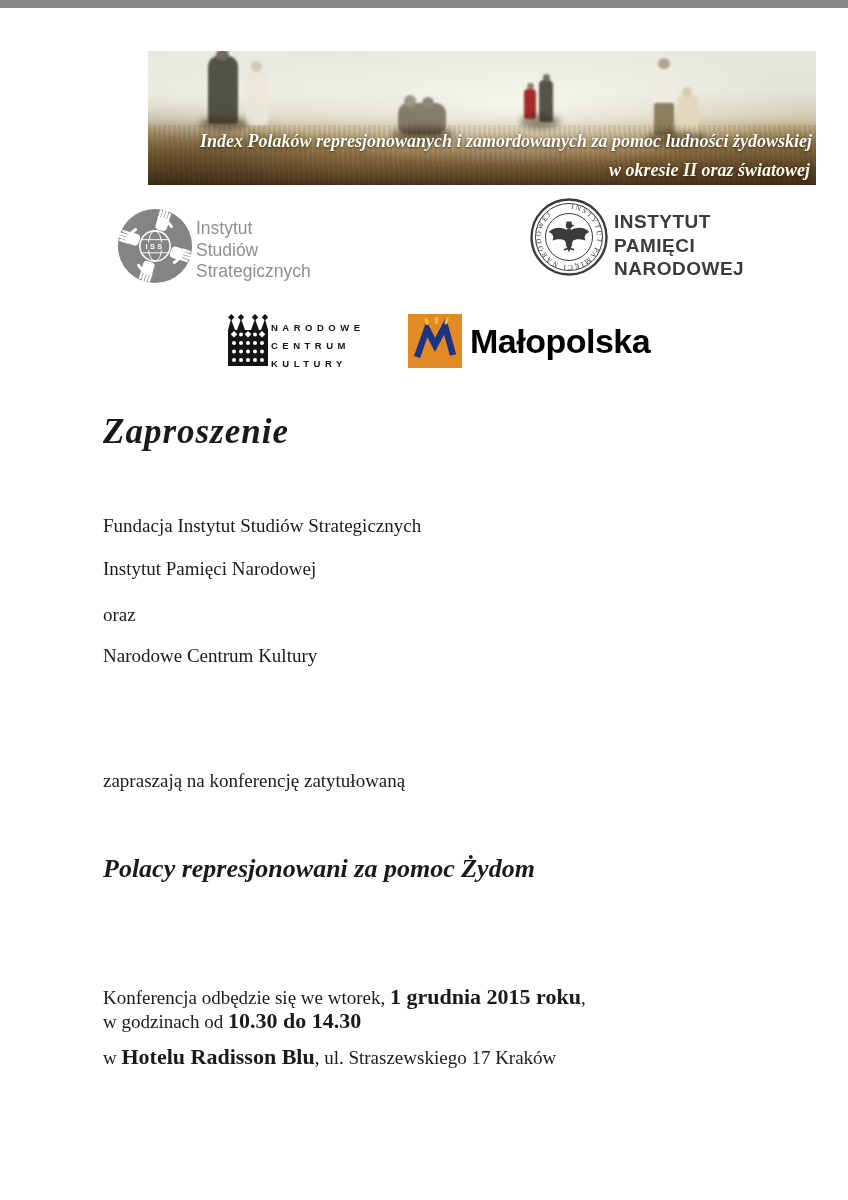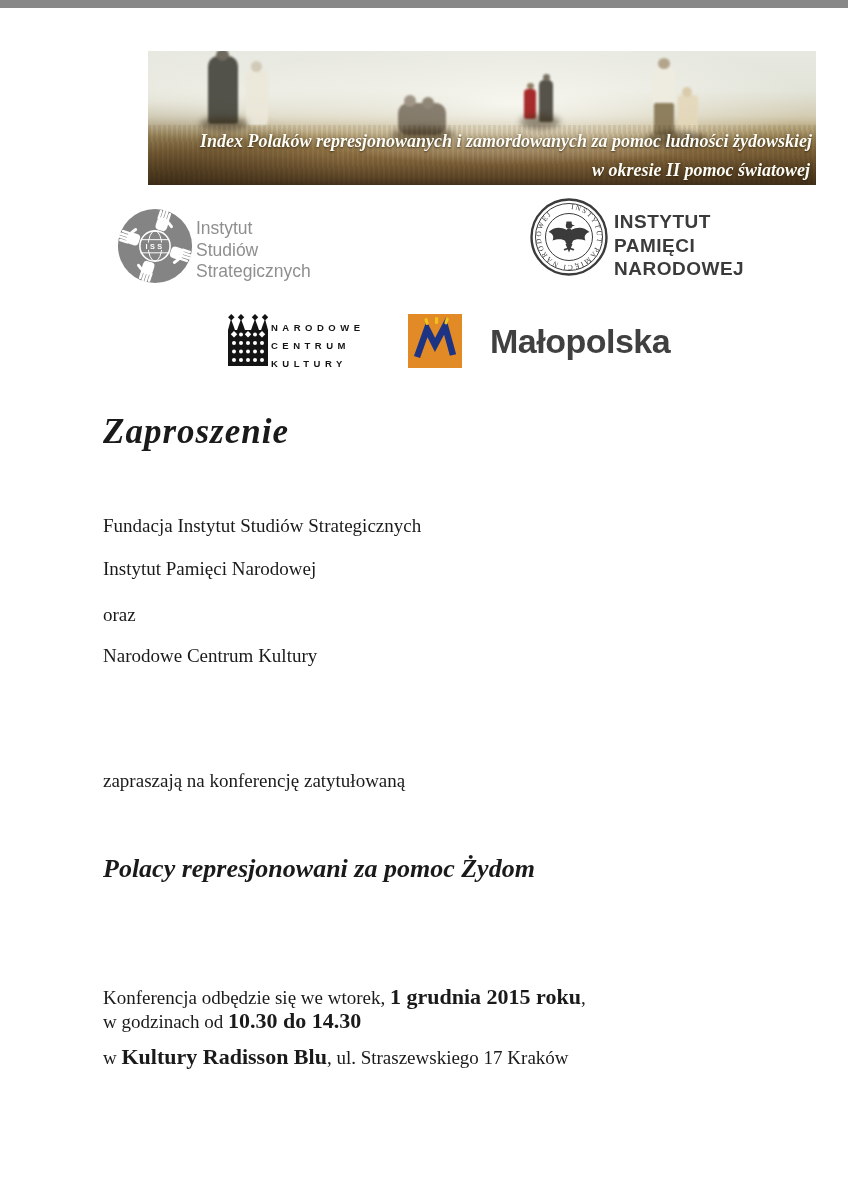--- a/index.html
+++ b/index.html
@@ -52,23 +52,23 @@
   .caption1{top:80px;right:4px;}
   .caption2{top:109px;right:6px;}
   
   .logo-abs{position:absolute;}
   .iss-name{left:196px;top:210px;font-family:"Liberation Sans",sans-serif;
     font-size:17.5px;line-height:21.5px;color:#8f8f8f;}
   .ipn-name{left:614px;top:202px;font-family:"Liberation Sans",sans-serif;
     font-size:19px;line-height:23.5px;color:#3b3b3b;font-weight:bold;letter-spacing:.5px;}
   .nck-name{left:271px;top:311px;font-family:"Liberation Sans",sans-serif;
     font-size:9.5px;line-height:18px;color:#141414;font-weight:bold;letter-spacing:4.5px;}
-  .mal-word{left:490px;top:306px;height:54px;display:flex;align-items:center;
+  .mal-word{left:470px;top:306px;height:54px;display:flex;align-items:center;
     font-family:"Liberation Sans",sans-serif;font-size:34px;font-weight:bold;
-    letter-spacing:-0.5px;color:#404040;}
+    letter-spacing:-0.5px;color:#000000;}
   
   .txt{position:absolute;left:103px;white-space:nowrap;}
   .heading{top:404px;font-size:35px;font-weight:bold;font-style:italic;letter-spacing:1px;}
   .org{font-size:19px;font-weight:normal;}
   .org1{top:507px;} .org2{top:550px;}
   .plain{font-size:19px;font-weight:normal;}
   .oraz{top:596px;} .org3{top:637px;} .org4{top:679px;}
   .org4 .bold-part{font-size:21.5px;font-weight:bold;}
   .invite{top:762px;}
   .conf-title{top:846px;font-size:26px;font-weight:bold;font-style:italic;}
@@ -87,21 +87,21 @@
     <div class="fig fig-children"></div>
     <div class="fig fig-girl-red"></div>
     <div class="fig fig-man-dark"></div>
     <div class="fig fig-man-shirt"></div>
     <div class="fig fig-pram"></div>
     <div class="fig fig-shadow sh1"></div>
     <div class="fig fig-shadow sh2"></div>
     <div class="fig fig-shadow sh3"></div>
     <div class="fig fig-shadow sh4"></div>
     <div class="banner-caption caption1">Index Polaków represjonowanych i zamordowanych za pomoc ludności żydowskiej</div>
-    <div class="banner-caption caption2">w okresie II pomoc światowej</div>
+    <div class="banner-caption caption2">w okresie II oraz światowej</div>
   </div>
 
   <svg class="logo-abs" style="left:116px;top:199px" width="78" height="78" viewBox="0 0 80 80">
     <circle cx="40" cy="40" r="38" fill="#848484"></circle>
     <g fill="#ffffff">
       <g transform="rotate(18 40 40)">
         <g id="hand">
           <rect x="34" y="10" width="12" height="13" rx="4"></rect>
           <rect x="33.5" y="3" width="2.6" height="10" rx="1.3"></rect>
           <rect x="36.7" y="1.5" width="2.6" height="11" rx="1.3"></rect>
@@ -223,15 +223,15 @@
   <div class="txt org org3">Narodowe Centrum Kultury</div>
 
   <div class="txt plain invite">zapraszają na konferencję zatytułowaną</div>
 
   <div class="txt conf-title">Polacy represjonowani za pomoc Żydom</div>
 
   <div class="txt detail d1"><span>Konferencja odbędzie się we wtorek, </span><span class="bold-part">1 grudnia 2015 roku</span><span>,</span></div>
 
   <div class="txt detail d2"><span>w godzinach od </span><span class="bold-part">10.30 do 14.30</span></div>
 
-  <div class="txt detail d3"><span>w </span><span class="bold-part">Kultury Radisson Blu</span><span>, ul. Straszewskiego 17 Kraków</span></div>
+  <div class="txt detail d3"><span>w </span><span class="bold-part">Hotelu Radisson Blu</span><span>, ul. Straszewskiego 17 Kraków</span></div>
 
 </div>
 
 </body></html>

